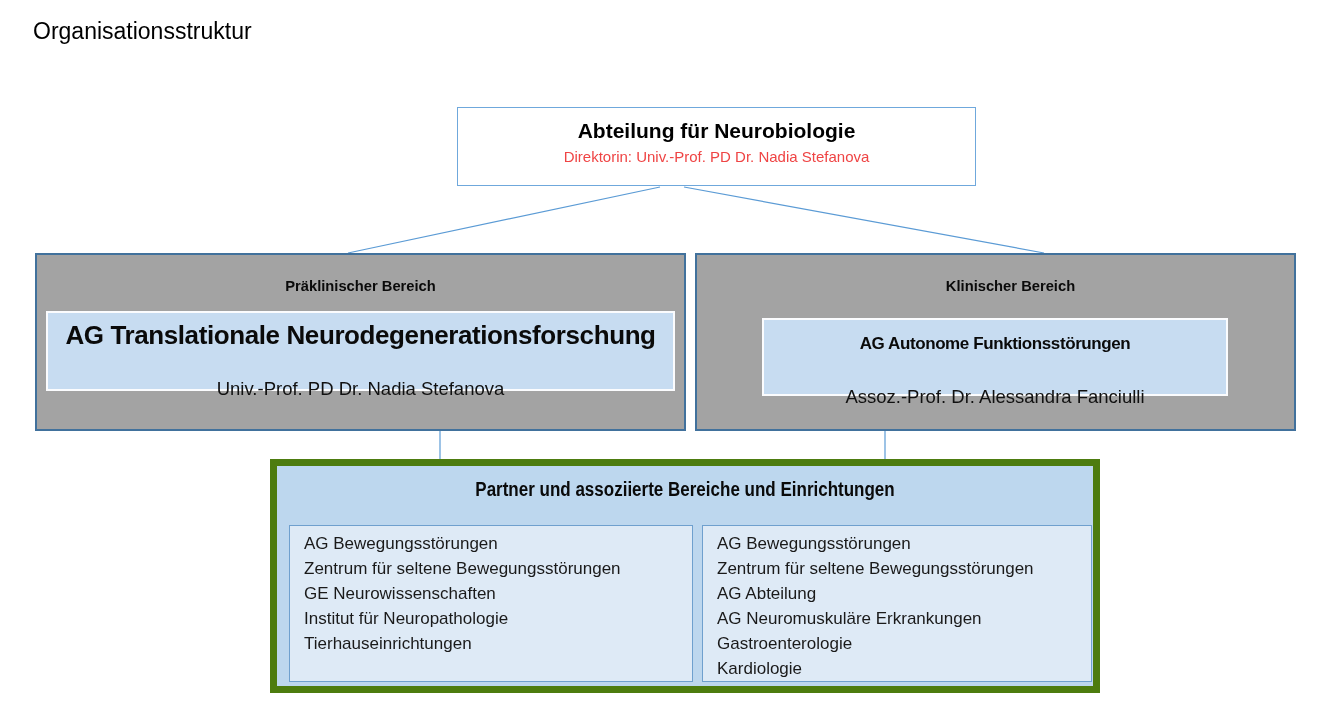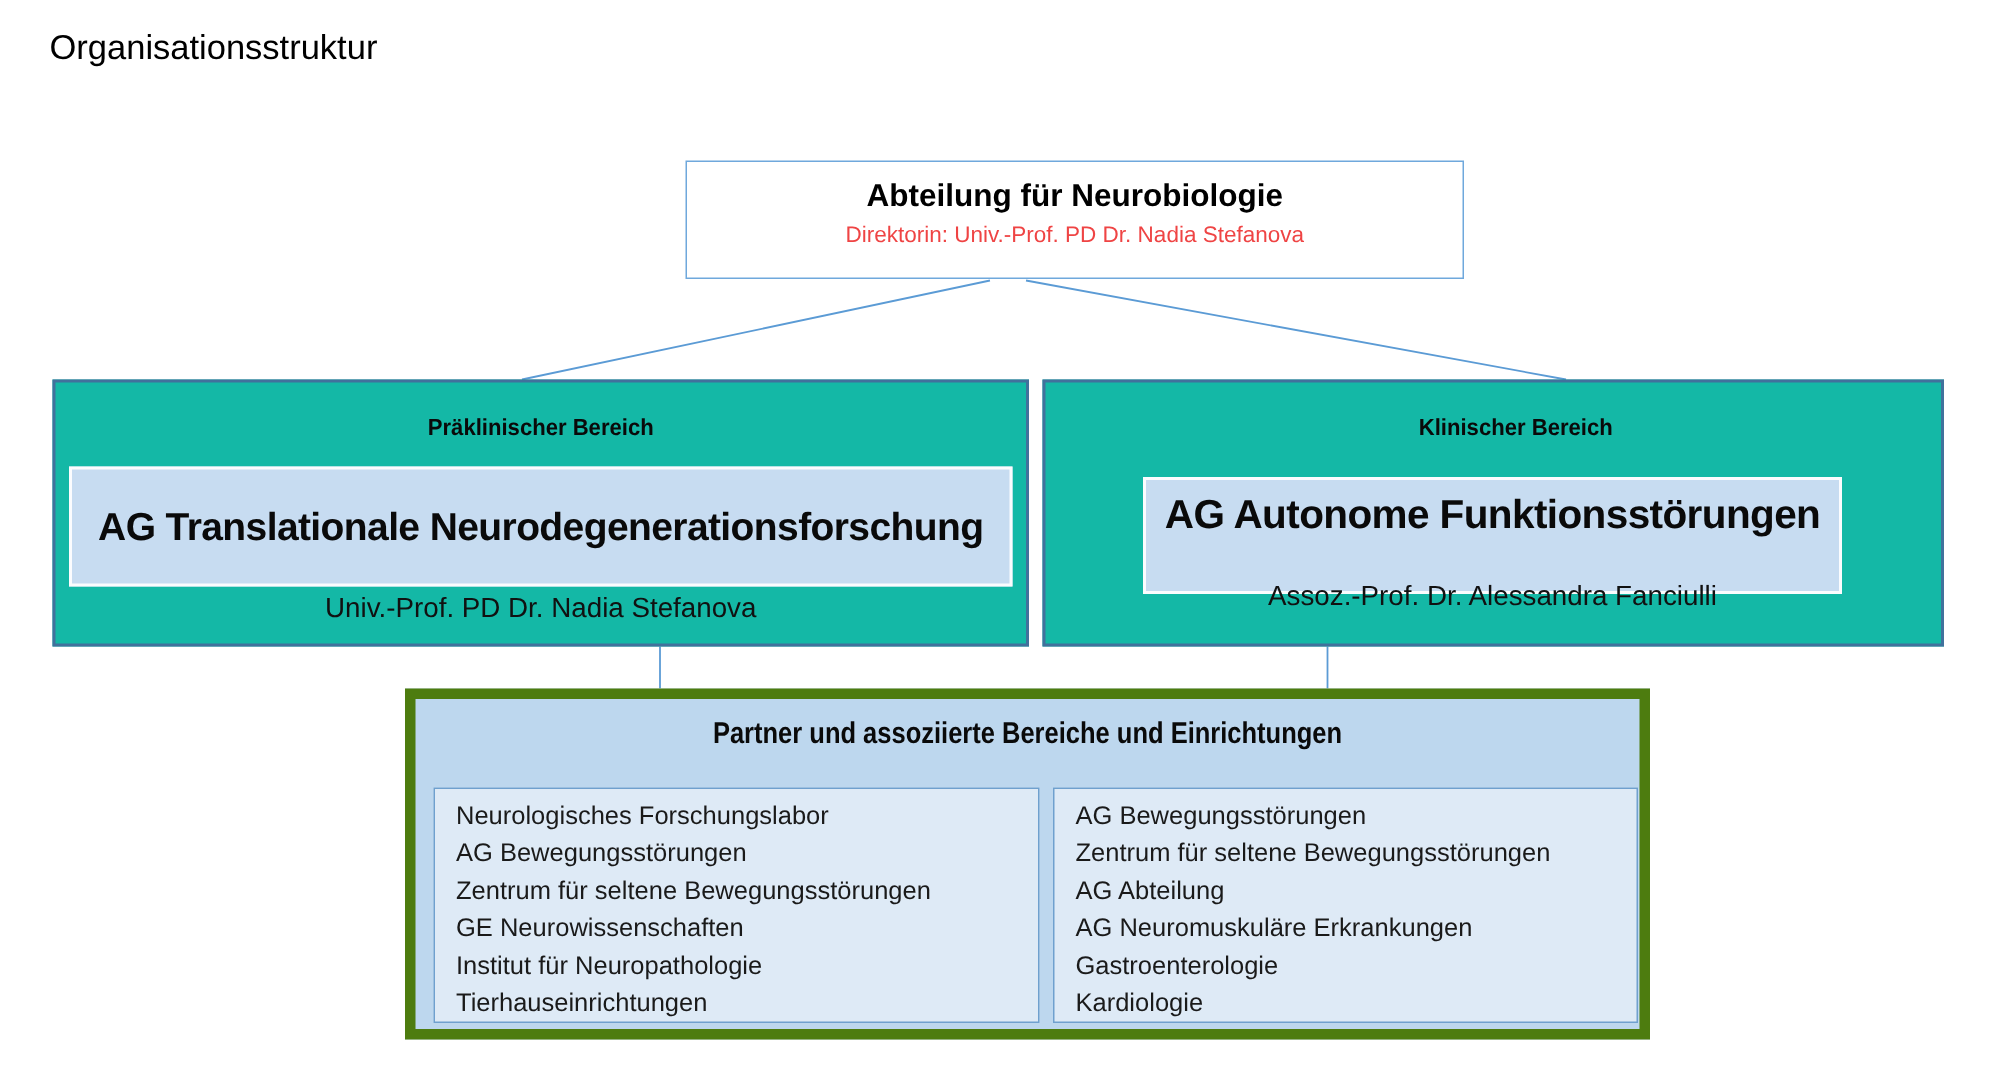--- a/index.html
+++ b/index.html
@@ -17,36 +17,36 @@
     box-sizing:border-box;background:#ffffff;border:1.5px solid #6FA8DC;
     text-align:center;padding-top:9px;
   }
   .root-title{font-size:21px;font-weight:bold;line-height:27px;color:#000;}
   .root-sub{font-size:15px;line-height:25px;color:#ef4444;}
   
   .connectors{position:absolute;left:0;top:0;width:1339px;height:723px;pointer-events:none;}
   
   .branch{
     position:absolute;top:253px;height:178px;box-sizing:border-box;
-    background:#14b8a6;border:2px solid #41719C;
+    background:#a3a3a3;border:2px solid #41719C;
   }
   .branch-left{left:35px;width:651px;}
   .branch-right{left:695px;width:601px;padding-left:30px;}
   .branch-header{
     margin-top:22px;text-align:center;font-size:15.5px;font-weight:bold;color:#0a0a0a;
     transform:scaleX(0.95);
   }
   .ag-box{
     position:absolute;box-sizing:border-box;background:#C7DCF1;border:2px solid #FBFCFE;
     text-align:center;
   }
-  .branch-left .ag-box{left:9px;right:9px;top:56px;height:80px;padding-top:22px;}
+  .branch-left .ag-box{left:9px;right:9px;top:56px;height:80px;padding-top:6px;}
   .branch-right .ag-box{left:65px;right:66px;top:63px;height:78px;padding-top:7px;}
   .ag-title{font-size:26px;font-weight:bold;line-height:33px;color:#0a0a0a;letter-spacing:-0.4px;}
-  .branch-right .ag-title{font-size:27px;}
+  .branch-right .ag-title{font-size:17px;}
   .ag-lead{font-size:18.5px;line-height:26px;color:#111;margin-top:24px;}
   
   .partner-box{
     position:absolute;left:270px;top:459px;width:830px;height:234px;box-sizing:border-box;
     background:#BDD7EE;border:7px solid #4d7c0f;
   }
   .partner-header{
     margin-top:12px;text-align:center;font-size:20px;font-weight:bold;color:#0a0a0a;
     transform:scaleX(0.85);
   }
@@ -91,21 +91,20 @@
     <div class="branch-header">Klinischer Bereich</div>
     <div class="ag-box">
       <div class="ag-title">AG Autonome Funktionsstörungen</div>
       <div class="ag-lead">Assoz.-Prof. Dr. Alessandra Fanciulli</div>
     </div>
   </div>
 
   <div class="partner-box">
     <div class="partner-header">Partner und assoziierte Bereiche und Einrichtungen</div>
     <div class="partner-list partner-list-left">
-        <div class="list-item">Neurologisches Forschungslabor</div>
         <div class="list-item">AG Bewegungsstörungen</div>
         <div class="list-item">Zentrum für seltene Bewegungsstörungen</div>
         <div class="list-item">GE Neurowissenschaften</div>
         <div class="list-item">Institut für Neuropathologie</div>
         <div class="list-item">Tierhauseinrichtungen</div>
       </div>
     <div class="partner-list partner-list-right">
         <div class="list-item">AG Bewegungsstörungen</div>
         <div class="list-item">Zentrum für seltene Bewegungsstörungen</div>
         <div class="list-item">AG Abteilung</div>

